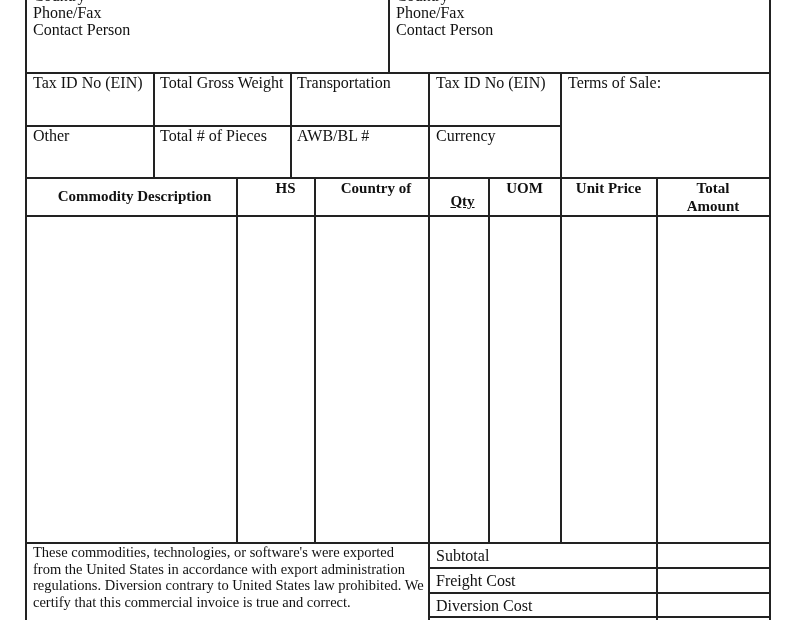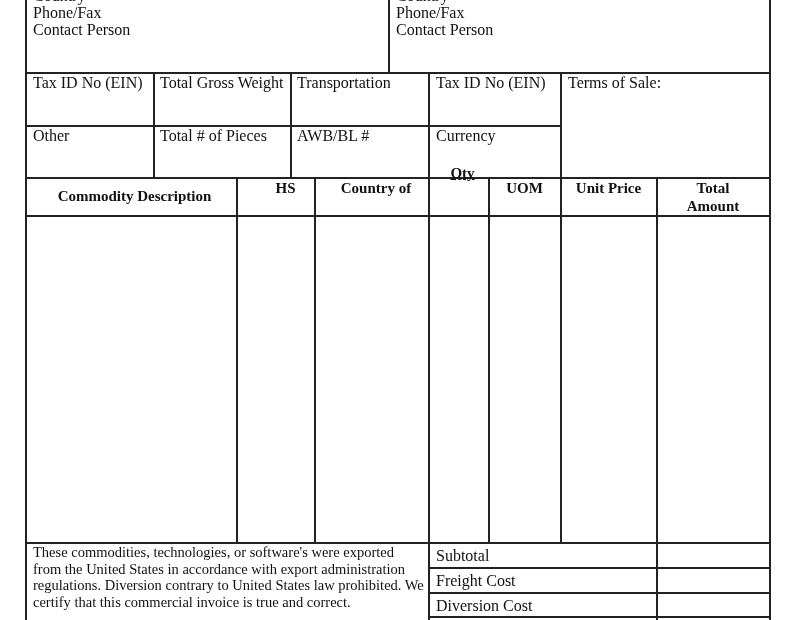--- a/index.html
+++ b/index.html
@@ -88,21 +88,21 @@
 
   <div class="hdr" style="left:26px; top:187px; width:217px;">
     <div>Commodity Description</div>
   </div>
   <div class="hdr" style="left:237px; top:179px; width:97px;">
     <div>HS</div>
   </div>
   <div class="hdr" style="left:315px; top:179px; width:122px;">
     <div>Country of</div>
   </div>
-  <div class="hdr" style="left:429px; top:164px; width:67px;text-decoration:underline;">
+  <div class="hdr" style="left:429px; top:192px; width:67px;text-decoration:underline;">
     <div>Qty</div>
   </div>
   <div class="hdr" style="left:489px; top:179px; width:71px;">
     <div>UOM</div>
   </div>
   <div class="hdr" style="left:561px; top:179px; width:95px;">
     <div>Unit Price</div>
   </div>
   <div class="hdr" style="left:657px; top:179px; width:112px;">
     <div>Total</div>

